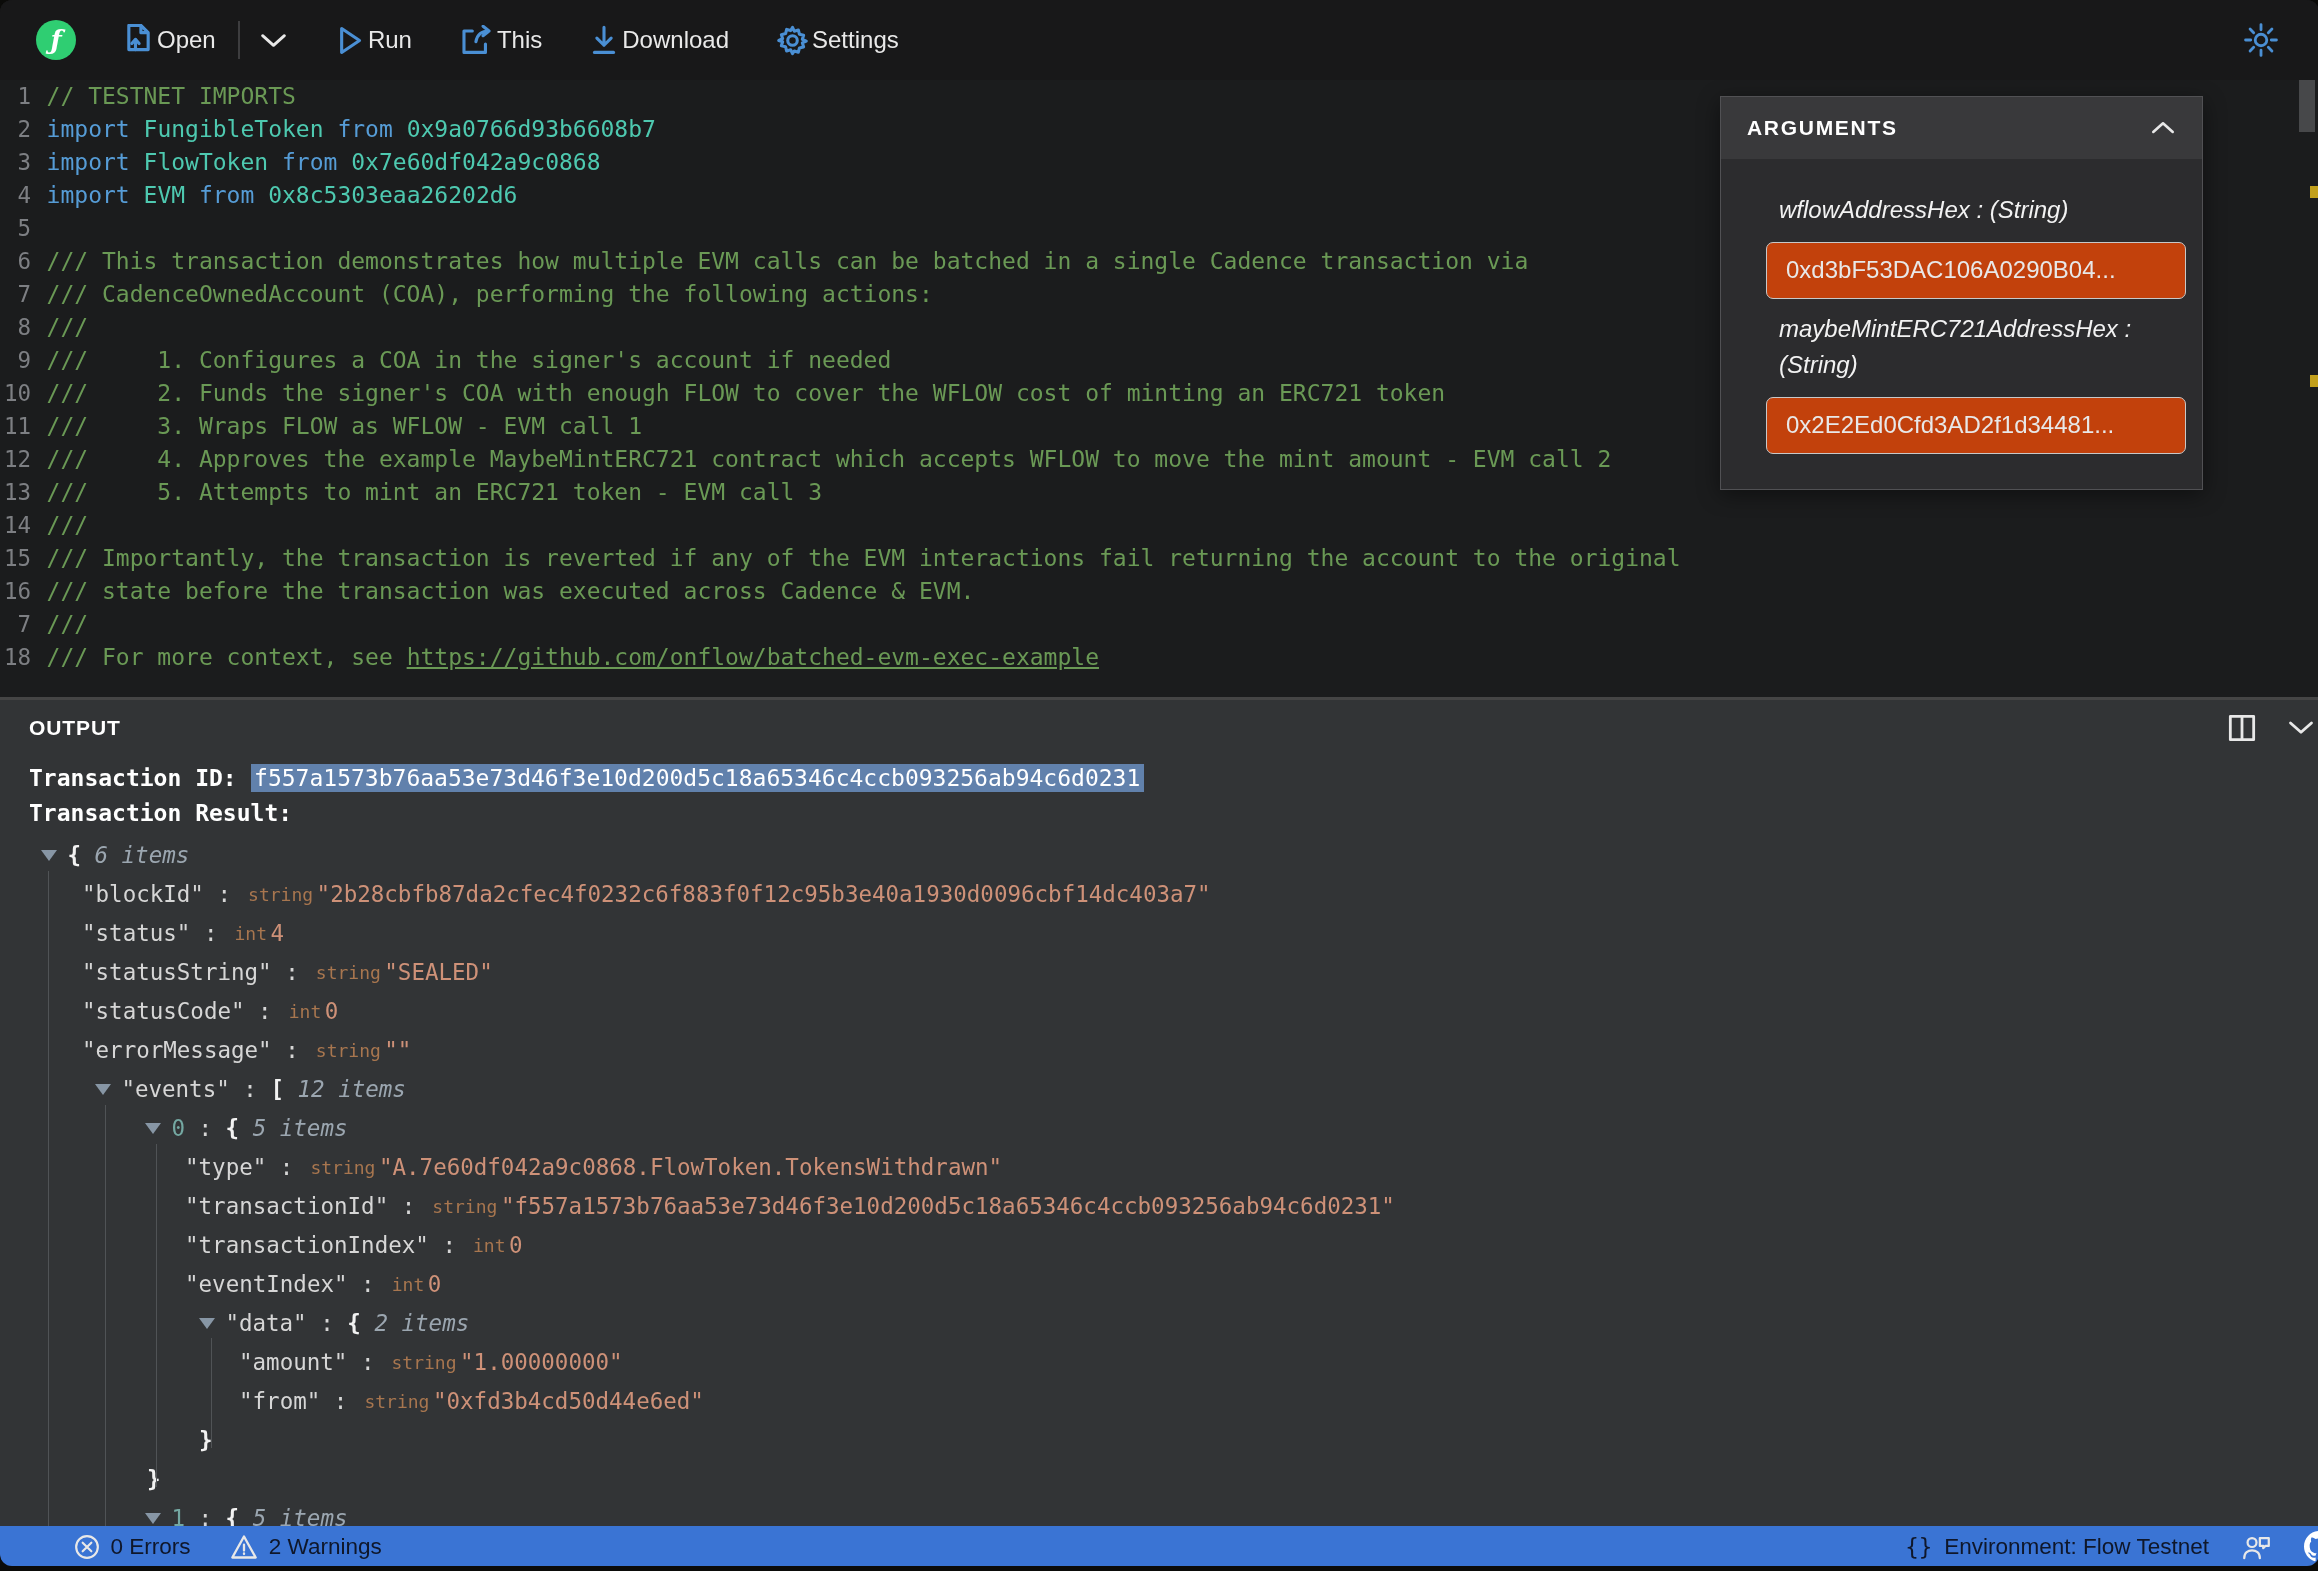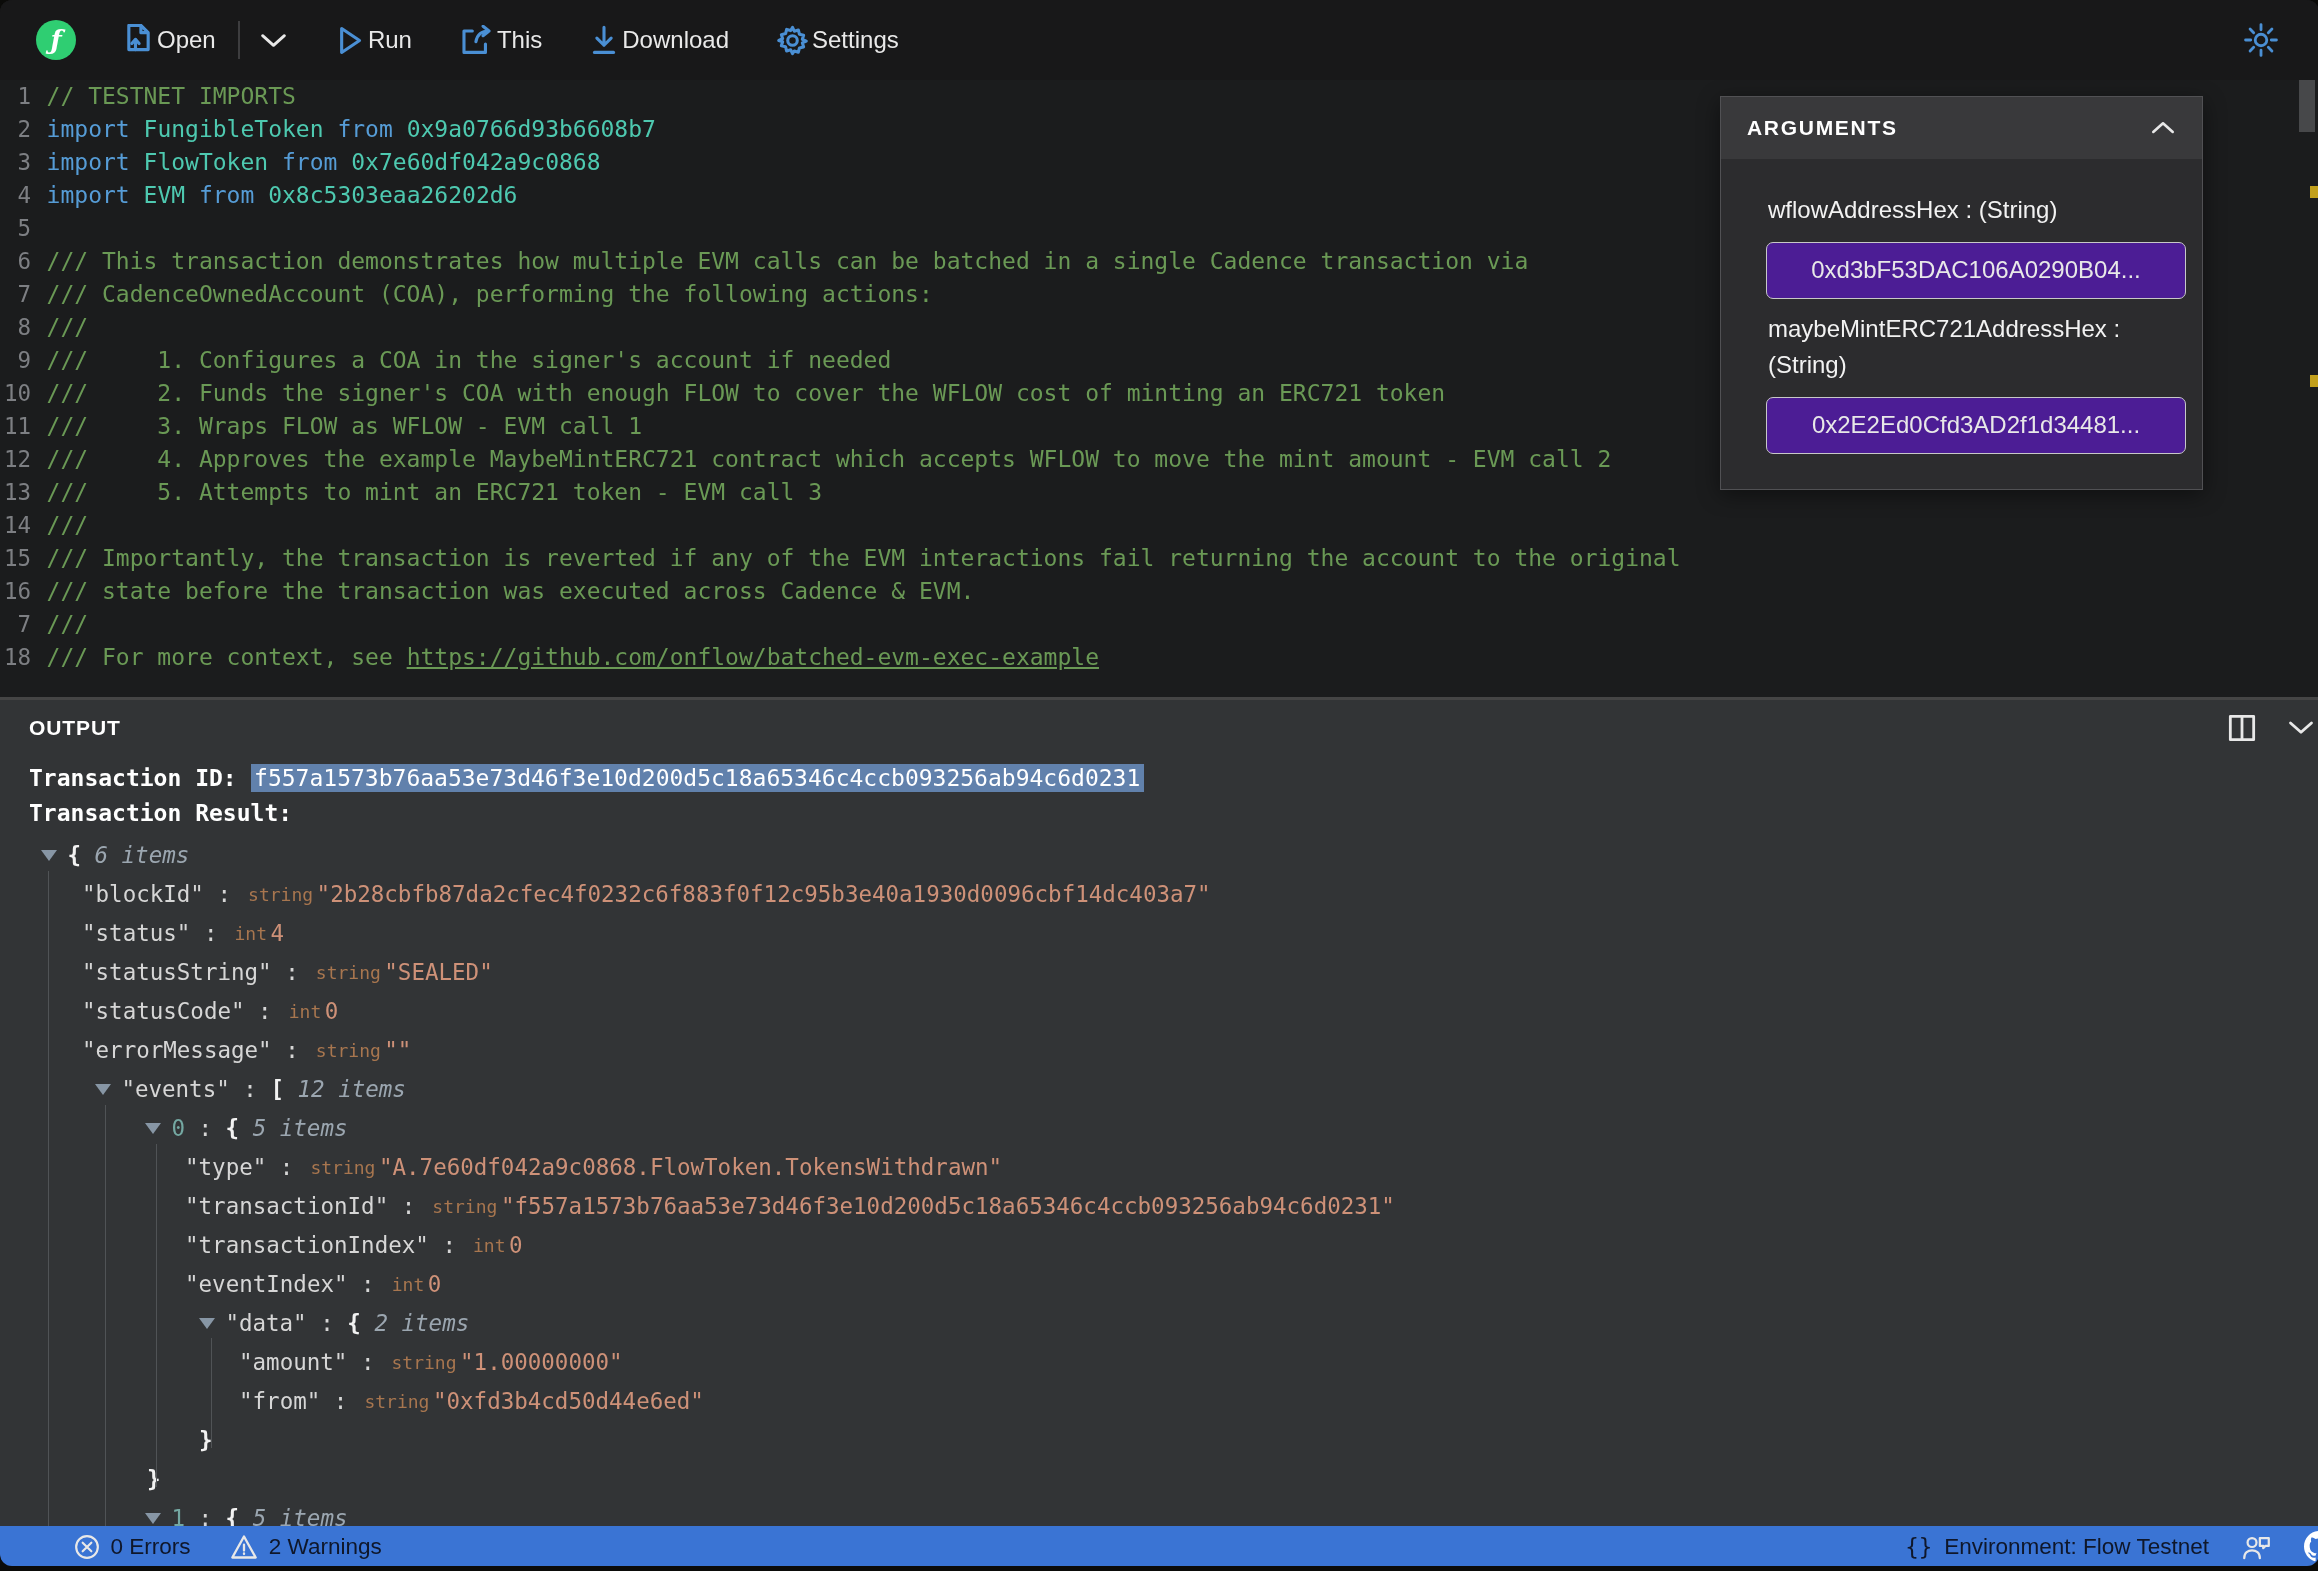--- a/index.html
+++ b/index.html
@@ -29,22 +29,22 @@
   
   .ed-scroll{position:absolute;right:0;top:0;width:24px;height:617px;}
   .ed-thumb{position:absolute;left:4.3px;top:0px;width:15.6px;height:52px;background:#47484a;}
   .ed-mark{position:absolute;right:0;width:8.6px;height:12px;background:#c2a01c;}
 
   
   .args-panel{position:absolute;left:1720px;top:15.6px;width:481px;background:#2c2c2e;border:0.9px solid #515154;box-shadow:0 5.2px 21px rgba(0,0,0,.45);}
   .args-header{height:62px;background:#39393b;display:flex;align-items:center;justify-content:space-between;padding:0 26px;cursor:pointer;}
   .args-title{color:#fff;font-size:21px;font-weight:bold;letter-spacing:1.7px;}
   .args-body{padding:21px 24px 35px 24px;}
-  .arg-label{color:#f2f2f2;font-size:24px;line-height:36px;margin:12px 0 14px 23px;max-width:398px;}
-  .arg-input{display:block;width:380px;height:55px;background:#4c1d95;border:1.7px solid #c8c8c8;border-radius:7px;color:#e8e8e8;font-size:24px;font-family:"Liberation Sans",sans-serif;padding:0 19px;margin-left:21px;text-align:center;}
+  .arg-label{color:#f2f2f2;font-size:24px;line-height:36px;margin:12px 0 14px 34px;max-width:398px;font-style:italic;}
+  .arg-input{display:block;width:380px;height:55px;background:#c2410c;border:1.7px solid #c8c8c8;border-radius:7px;color:#e8e8e8;font-size:24px;font-family:"Liberation Sans",sans-serif;padding:0 19px;margin-left:21px;}
 
   
   .outpanel{position:absolute;left:0;top:697px;width:100%;height:829px;background:#323436;border-top:3.5px solid #454545;overflow:hidden;padding-left:44px;}
   .out-header{position:absolute;left:0;top:0;width:100%;height:55px;display:flex;align-items:center;}
   .out-title{color:#fff;font-size:21px;font-weight:bold;letter-spacing:0.9px;margin-left:29px;}
   .out-icons{margin-left:auto;margin-right:48px;display:flex;align-items:center;gap:31px;}
   .out-content{position:absolute;left:0;top:61px;right:26px;bottom:0;font-family:"DejaVu Sans Mono",monospace;overflow:hidden;}
   .tx-line{height:35px;line-height:35px;font-size:23px;color:#fff;font-weight:bold;padding-left:29px;white-space:pre;}
   .tx-hash{font-weight:normal;background:#6181ac;color:#fff;padding:0.9px 3.5px;}
   .tree{position:relative;margin-top:5.2px;}

